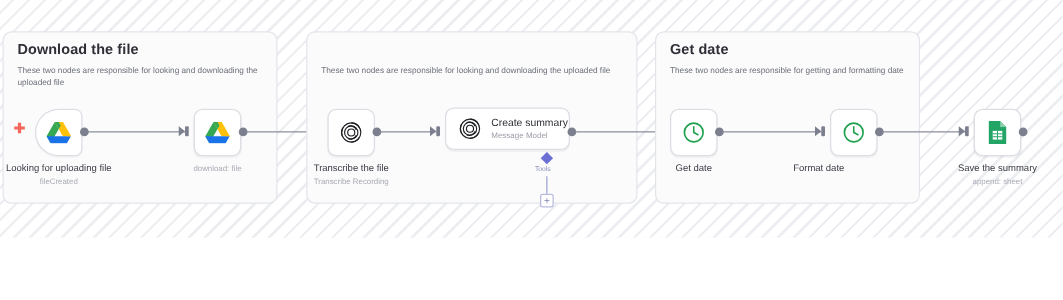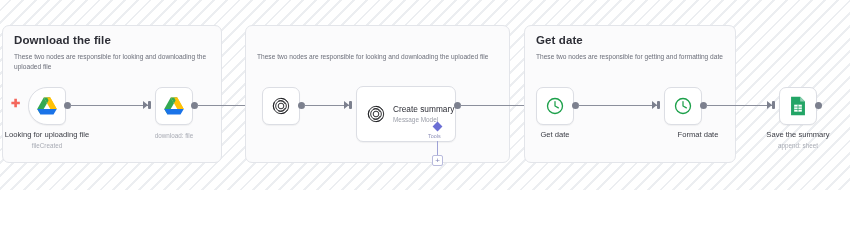--- a/index.html
+++ b/index.html
@@ -65,21 +65,21 @@
     background: #ffffff;
     border: 1px solid #dcdee4;
     border-radius: 7px;
     box-sizing: border-box;
     box-shadow: 0 1px 1px rgba(30,32,40,0.05);
   }
   .node.trigger {
     border-radius: 22px 7px 7px 22px;
   }
   .node.square { width: 38px; height: 38px; }
-  .node.wide   { width: 100px; height: 56px; }
+  .node.wide   { width: 100px; height: 34px; }
 
   .node-icon {
     position: absolute;
     display: flex;
     align-items: center;
     justify-content: center;
   }
   .node.square .node-icon {
     left: 0; top: 0; right: 0; bottom: 0;
   }
@@ -267,20 +267,24 @@
           <path d="M12 2.8 A9.2 9.2 0 0 1 20 7.4"></path>
           <path d="M20 16.6 A9.2 9.2 0 0 1 12 21.2"></path>
           <path d="M4 16.6 A9.2 9.2 0 0 1 4 7.4"></path>
           <path d="M8.7 6.2 A6.4 6.4 0 0 1 17 9.6"></path>
           <path d="M17 14.4 A6.4 6.4 0 0 1 8.7 17.8"></path>
         </g>
       </svg>
     </div>
   </div>
   <div class="dot-out" style="left:298px; top:102px;"></div>
+  <div class="caption" style="left:221px; top:130px;">
+    <div class="caption-title">Transcribe the file</div>
+    <div class="caption-sub">Transcribe Recording</div>
+  </div>
 
   <div class="edge" style="left:304px; top:105px; width:45px;"></div>
   <div class="port-bar" style="left:349px; top:101px;"></div>
   <div class="arrow-in" style="left:344px; top:101px;"></div>
 
   <div class="node wide" style="left:356px; top:86px;">
     <div class="node-icon">
       <svg width="20" height="20" viewBox="0 0 24 24">
         <g fill="none" stroke="#1f2023" stroke-width="1.1">
           <circle cx="12" cy="12" r="9.2"></circle>
@@ -335,21 +339,21 @@
 
   <div class="node square" style="left:664px; top:87px;">
     <div class="node-icon">
       <svg width="20" height="20" viewBox="0 0 24 24">
         <circle cx="12" cy="12" r="9" fill="none" stroke="#1ca04a" stroke-width="1.6"></circle>
         <path d="M12 6.6 L12 12 L16 14.2" fill="none" stroke="#1ca04a" stroke-width="1.5" stroke-linecap="round"></path>
       </svg>
     </div>
   </div>
   <div class="dot-out" style="left:700px; top:102px;"></div>
-  <div class="caption" style="left:638px; top:130px;">
+  <div class="caption" style="left:595px; top:130px;">
     <div class="caption-title">Format date</div>
     <div class="caption-sub"></div>
   </div>
 
   <div class="edge" style="left:706px; top:105px; width:66px;"></div>
   <div class="port-bar" style="left:772px; top:101px;"></div>
   <div class="arrow-in" style="left:767px; top:101px;"></div>
 
   <div class="node square" style="left:779px; top:87px;">
     <div class="node-icon">

